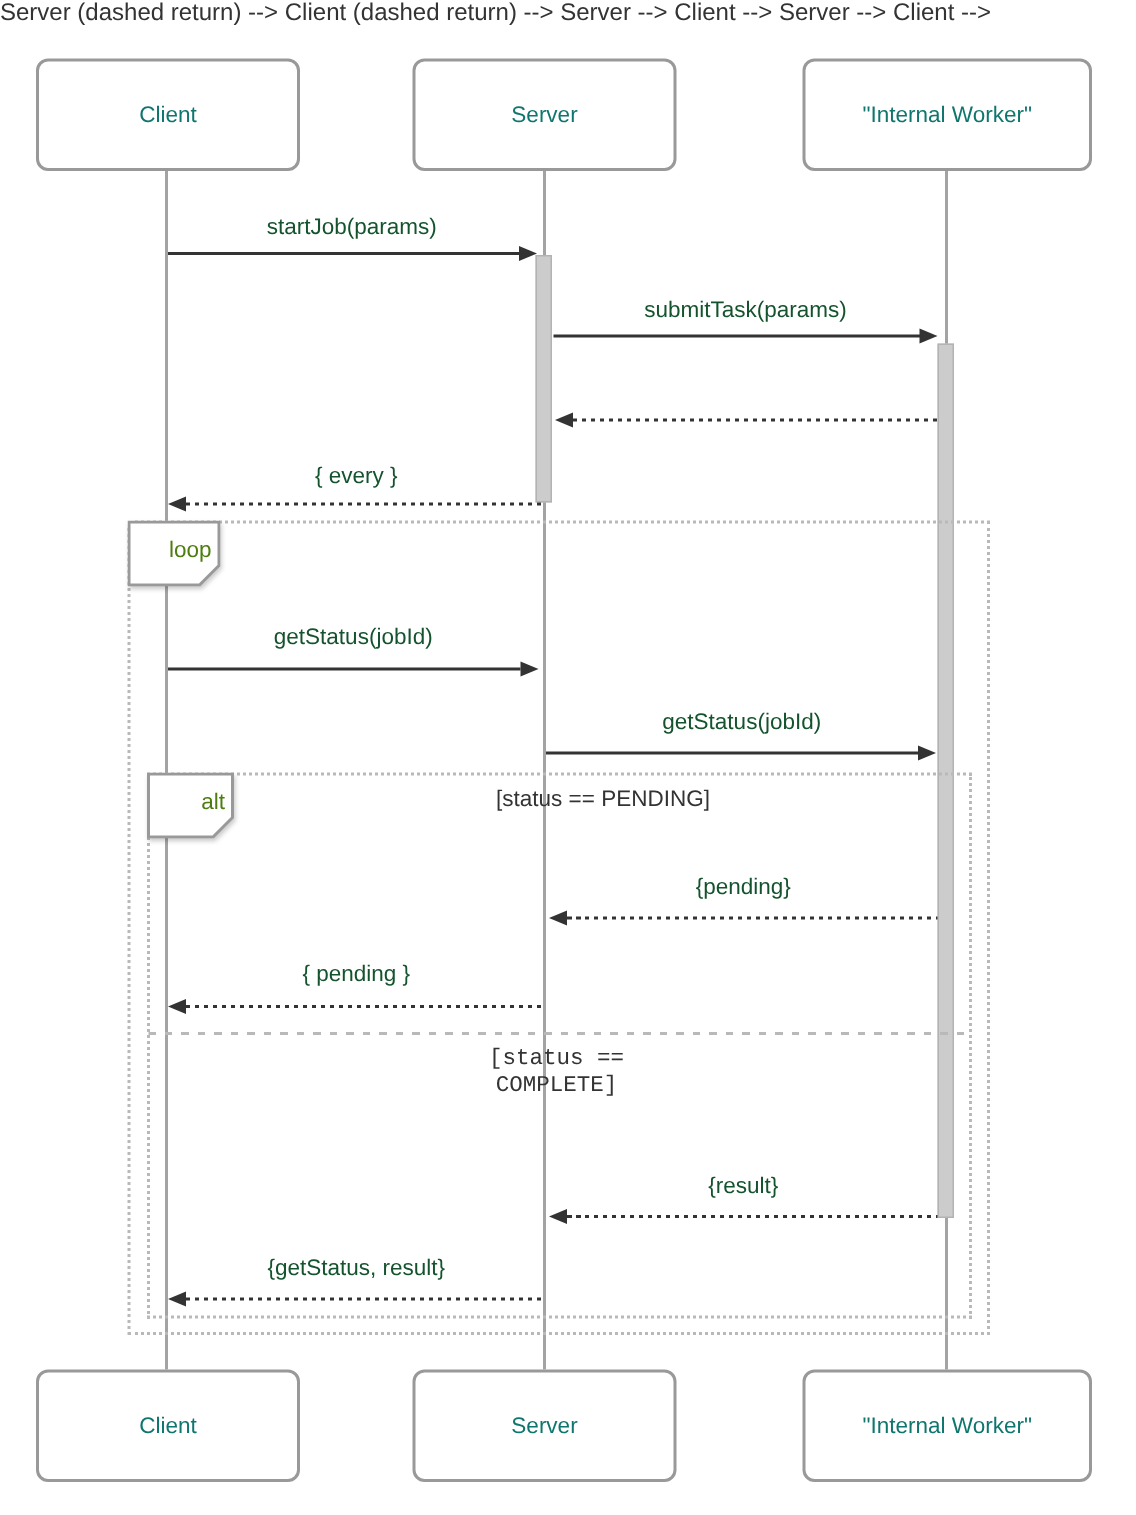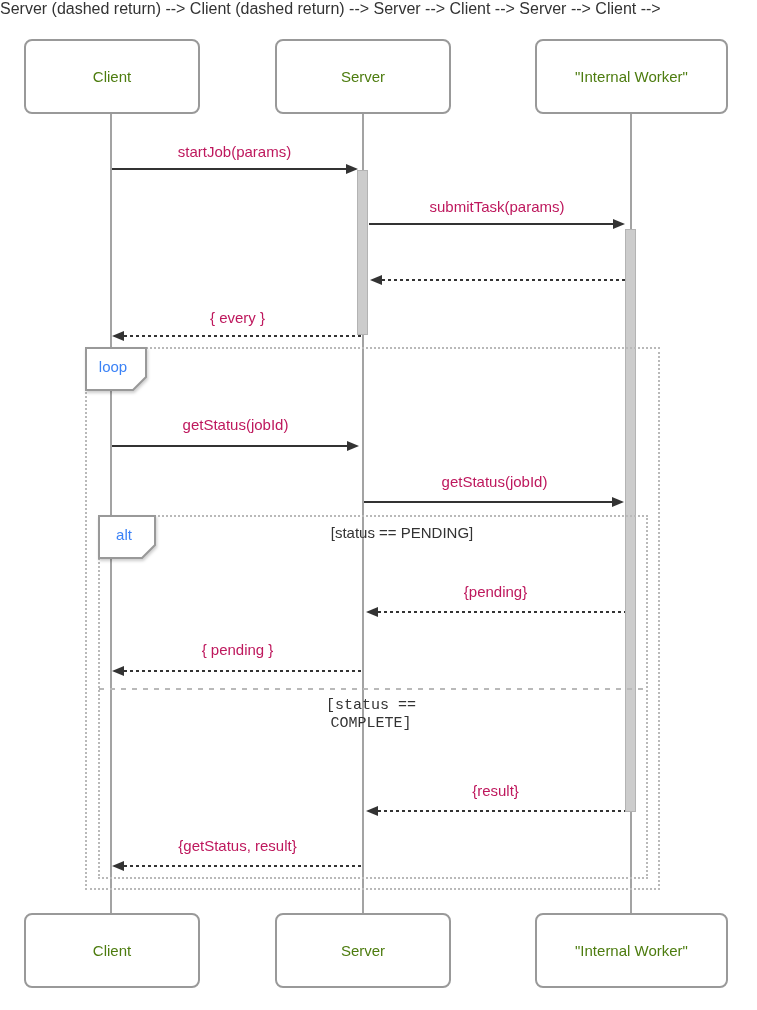--- a/index.html
+++ b/index.html
@@ -13,35 +13,35 @@
   .activation{position:absolute;width:11px;background:#cccccc;border:1px solid #b3b3b3;box-sizing:border-box;}
 
   
   .frame{position:absolute;border:2px dotted #b9b9b9;box-sizing:border-box;background:transparent;}
   .frame-divider{position:absolute;height:2px;background:repeating-linear-gradient(90deg,#b9b9b9 0 5px,transparent 5px 11px);}
 
   
   .frame-label{position:absolute;}
   .frame-label svg{display:block;filter:drop-shadow(1px 2px 1.5px rgba(0,0,0,0.2));}
   .frame-label .op-text{position:absolute;left:0;top:0;width:100%;height:40px;line-height:40px;
-    text-align:center;font-size:15px;color:#3b82f6;padding-right:6px;box-sizing:border-box;}
+    text-align:right;font-size:15px;color:#4d7c0f;padding-right:6px;box-sizing:border-box;}
 
   
   .guard{position:absolute;font-size:15px;line-height:18px;text-align:center;color:#333;white-space:pre-line;}
 
   
-  .msg-label{position:absolute;font-size:15px;line-height:18px;height:18px;text-align:center;color:#be185d;white-space:nowrap;}
+  .msg-label{position:absolute;font-size:15px;line-height:18px;height:18px;text-align:center;color:#14532d;white-space:nowrap;}
   .msg-line{position:absolute;height:2px;background:#333333;}
   .msg-line.dashed{background:repeating-linear-gradient(90deg,#333333 0 3px,transparent 3px 6px);}
   .head-r{position:absolute;width:0;height:0;border-top:5px solid transparent;border-bottom:5px solid transparent;border-left:12px solid #333333;}
   .head-l{position:absolute;width:0;height:0;border-top:5px solid transparent;border-bottom:5px solid transparent;border-right:12px solid #333333;}
 
   
   .participant{position:absolute;height:75px;background:#ffffff;border:2px solid #999999;border-radius:8px;
-    box-sizing:border-box;display:flex;align-items:center;justify-content:center;font-size:15px;color:#4d7c0f;}
+    box-sizing:border-box;display:flex;align-items:center;justify-content:center;font-size:15px;color:#0f766e;}
 </style>
 </head>
 <body>
 
 <div class="canvas">
 
   
   <div class="lifeline" style="left:110px;"></div>
   <div class="lifeline" style="left:362px;"></div>
   <div class="lifeline" style="left:630px;"></div>

